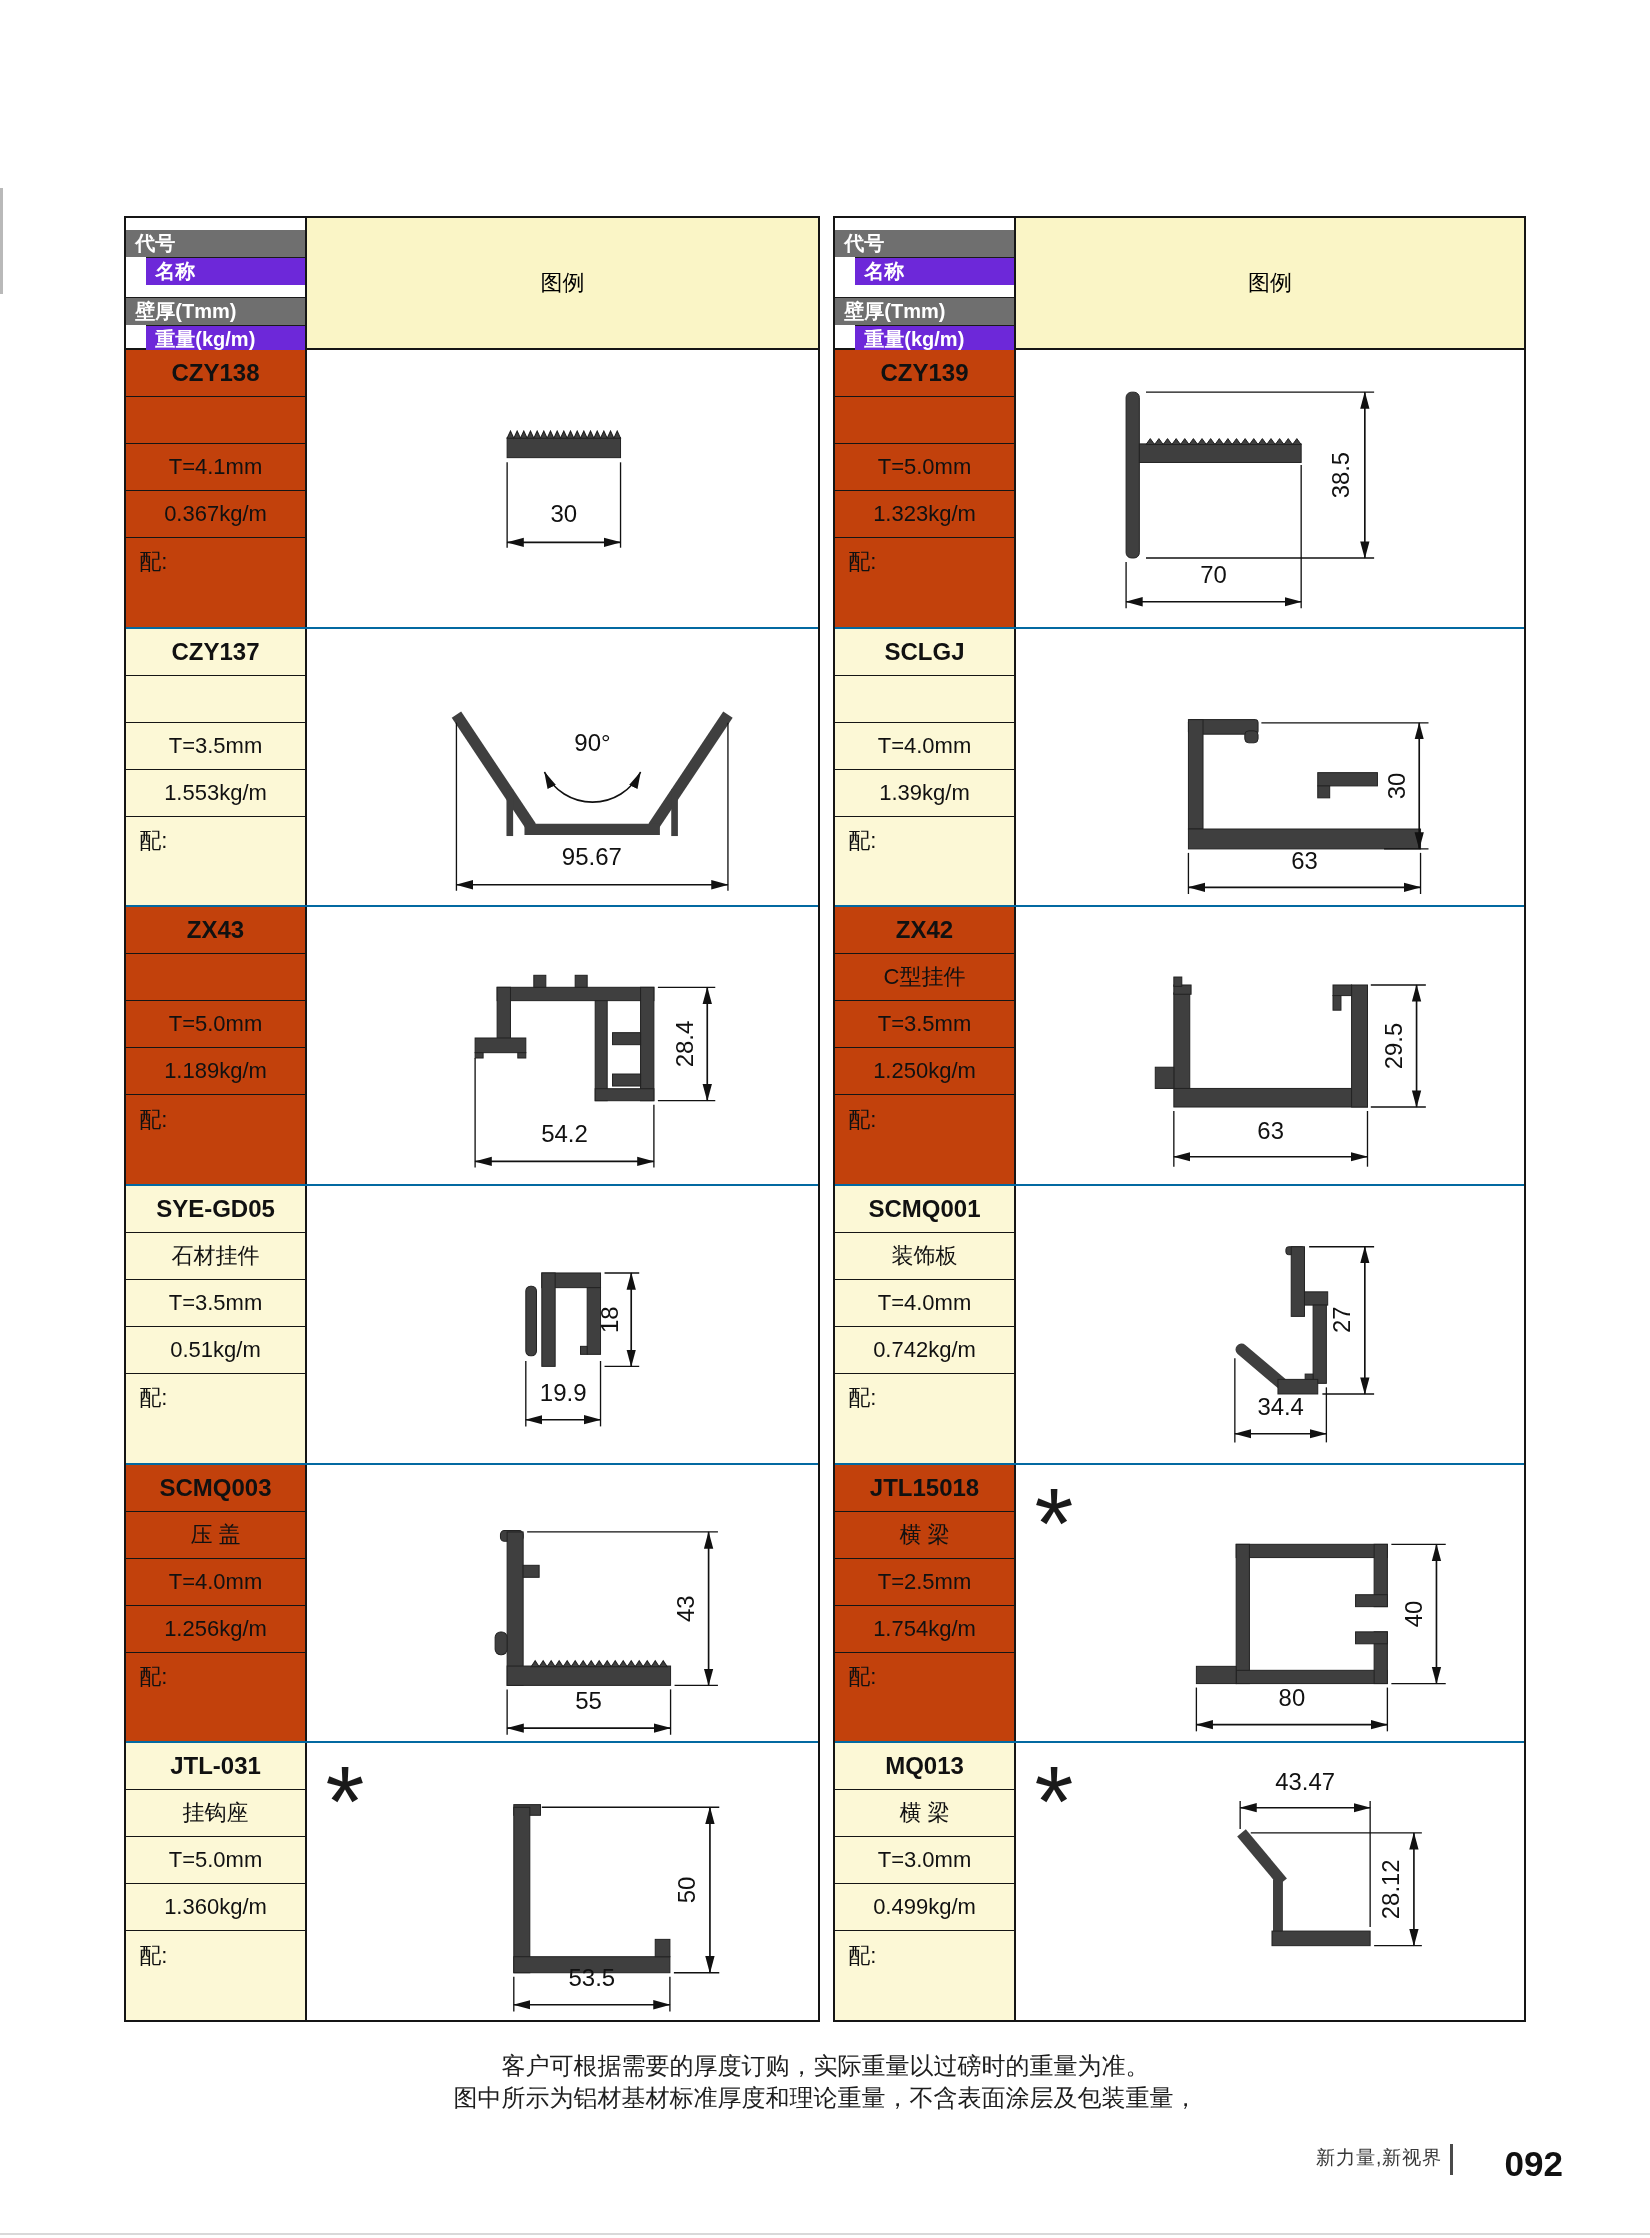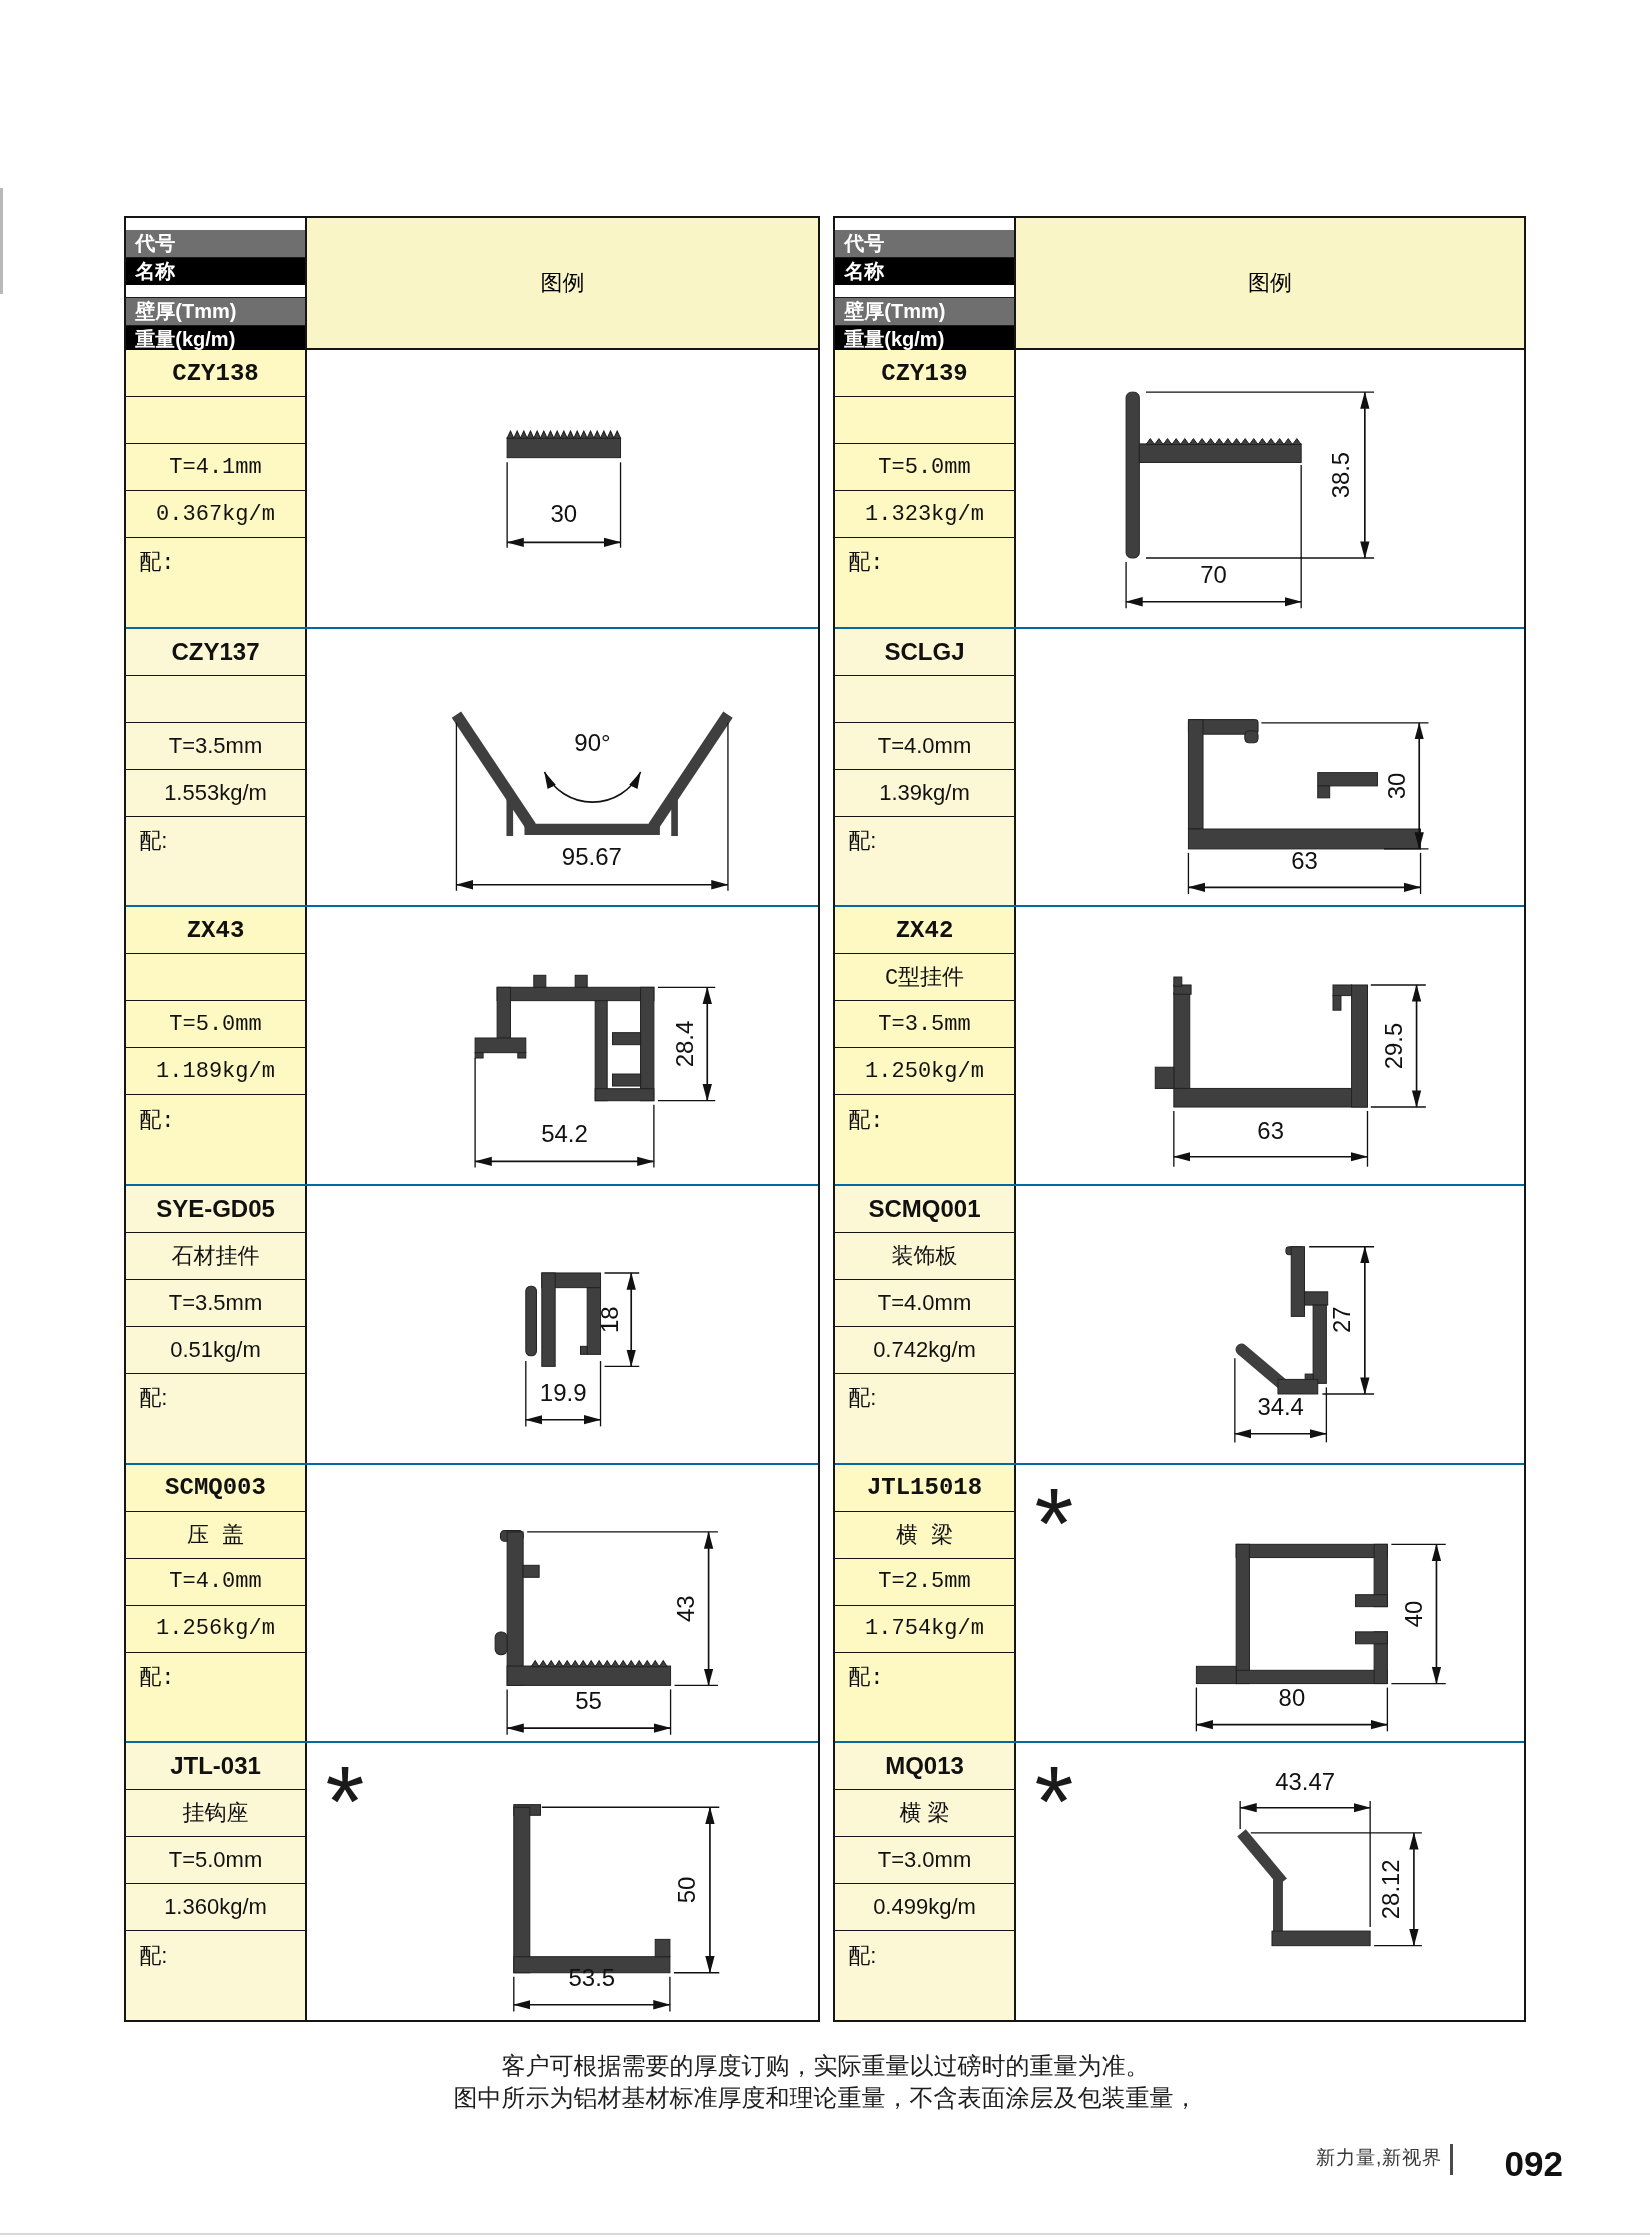--- a/index.html
+++ b/index.html
@@ -13,29 +13,29 @@
   
   .ptable{position:absolute;top:216px;height:1806px;border:2.7px solid #151515;box-sizing:border-box;
           display:flex;flex-direction:column;background:#fff;}
   .ptable.left{left:124px;width:696px;}
   .ptable.right{left:833px;width:693px;}
 
   .thead{height:130px;flex:none;display:flex;border-bottom:2px solid #151515;}
   .thead-labels{width:181px;flex:none;display:flex;flex-direction:column;border-right:2px solid #151515;box-sizing:border-box;}
   .hrow{flex:1;display:flex;align-items:center;padding-left:9.3px;color:#ffffff;font-weight:bold;font-size:20px;}
   .hrow.dark{background:#6f6f6f;margin-top:12px;}
-  .hrow.lite{background:#000000;}
+  .hrow.lite{background:#6d28d9;margin-left:20px;}
   .hrow + .hrow{border-top:1.3px solid #1a1a1a;}
   .thead-legend{flex:1;background:#faf5c6;display:flex;align-items:center;justify-content:center;
                 font-size:22px;font-weight:normal;color:#000000;}
 
   .block{flex:1;display:flex;min-height:0;}
   .block + .block{border-top:2px solid #0369a1;}
   .labels{width:181px;flex:none;display:flex;flex-direction:column;border-right:2px solid #151515;box-sizing:border-box;}
-  .bg-gray .labels{background:#fef9c3;font-family:Liberation Mono, monospace;}
+  .bg-gray .labels{background:#c2410c;}
   .bg-yellow .labels{background:#fcf8d6;}
   .lrow{height:46px;flex:none;display:flex;align-items:center;justify-content:center;font-size:22px;color:#111;}
   .lrow + .lrow{border-top:1.7px solid #151515;}
   .lrow.code{font-weight:bold;font-size:24px;}
   .lrow.match{flex:1;height:auto;justify-content:flex-start;align-items:flex-start;padding:9.3px 0 0 13.3px;box-sizing:border-box;}
 
   .diagram{flex:1;position:relative;background:#ffffff;min-width:0;}
   .diagram svg{position:absolute;left:0;top:0;width:100%;height:100%;}
   .star{position:absolute;left:18.6px;top:8px;font-size:100px;line-height:1;font-weight:normal;color:#1a1a1a;}
 

